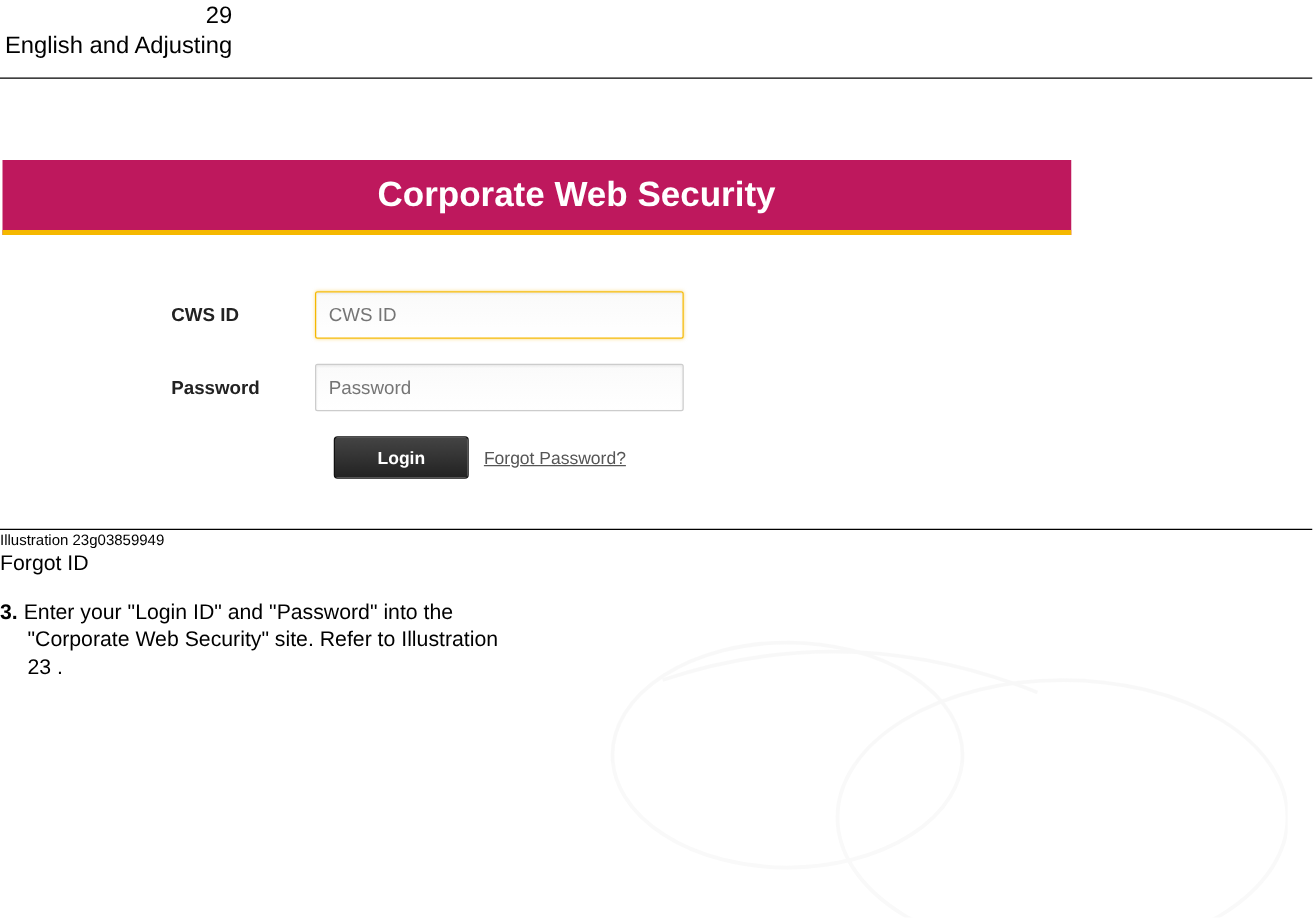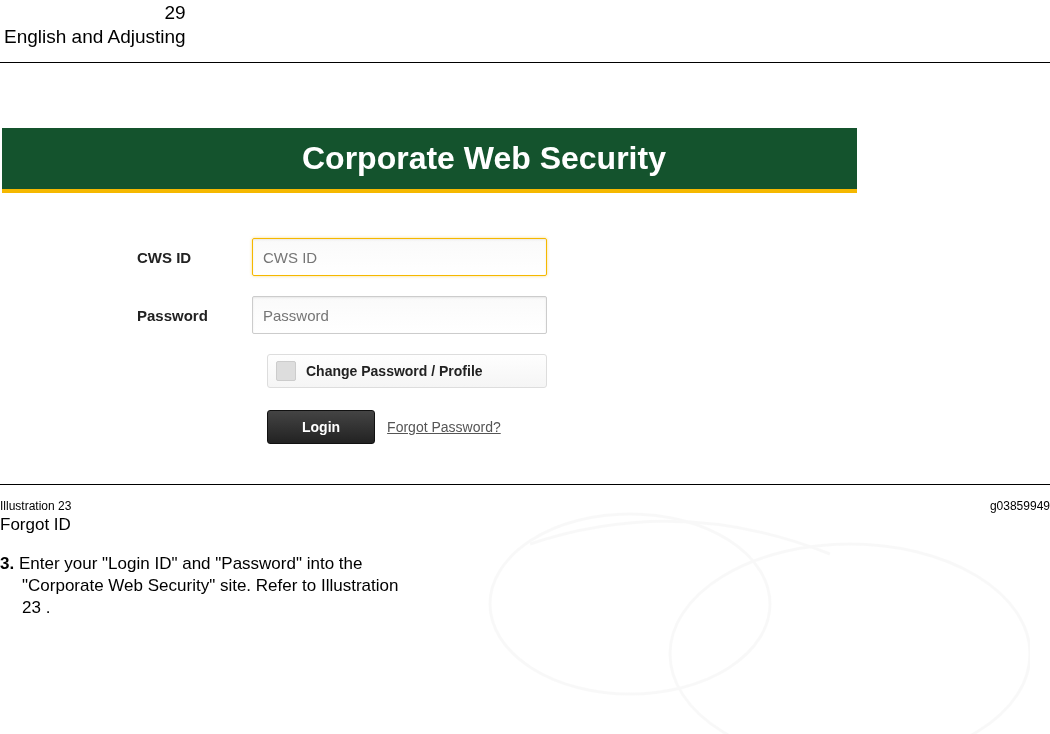--- a/index.html
+++ b/index.html
@@ -31,24 +31,24 @@
       border: none;
       border-top: 1.5px solid #000;
       margin-top: 14px;
     }
     .illustration {
       margin-top: 65px;
       margin-left: 2px;
       width: 855px;
     }
     .banner {
-      background: #14532d;
+      background: #be185d;
       color: #fff;
       font-weight: bold;
-      font-size: 32px;
+      font-size: 28px;
       padding: 12px 0 12px 300px;
       border-bottom: 4px solid #f5b800;
       font-family: Arial, sans-serif;
       margin-top: 16px;
     }
     .form-area {
       padding: 45px 0 0 0;
     }
     .form-row {
       display: flex;
@@ -162,23 +162,22 @@
       position: absolute;
       top: 50%;
       left: -1px;
       right: -1px;
       height: 0;
       border-top: 1px solid #999;
     }
     .illustration-footer {
       border-top: 1px solid #000;
       margin-top: 40px;
-      padding-top: 14px;
-      display: flex;
-      justify-content: space-between;
+      padding-top: 1px;
+      display: flex;
       font-size: 12px;
     }
     .login-id-text {
       font-size: 17px;
       margin-top: 2px;
     }
     .step-text {
       margin-top: 18px;
       font-size: 17px;
       line-height: 1.3;
@@ -216,24 +215,20 @@
   <div class="banner">Corporate Web Security</div>
   <div class="form-area">
     <div class="form-row">
       <div class="form-label">CWS ID</div>
       <input class="text-input active" placeholder="CWS ID" style="">
     </div>
     <div class="form-row">
       <div class="form-label">Password</div>
       <input class="text-input" placeholder="Password" style="">
     </div>
-    <div class="checkbox-row">
-      <span class="checkbox-box"></span>
-      <span class="checkbox-label">Change Password / Profile</span>
-    </div>
     <div class="button-row">
       <button class="login-btn">Login</button>
       <a class="forgot-link">Forgot Password?</a>
     </div>
   </div>
 </div>
 
 <div class="illustration-footer">
   <span>Illustration 23</span>
   <span>g03859949</span>

